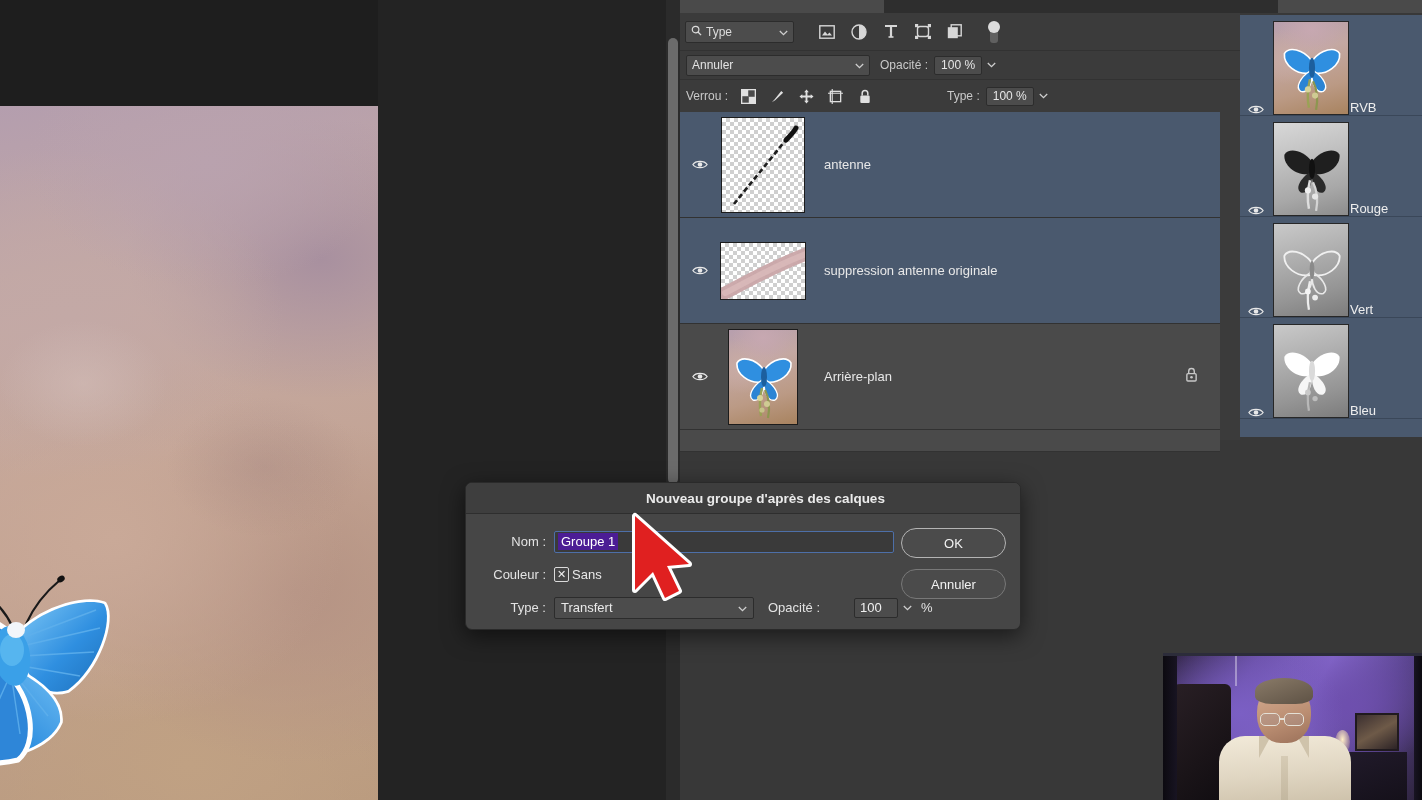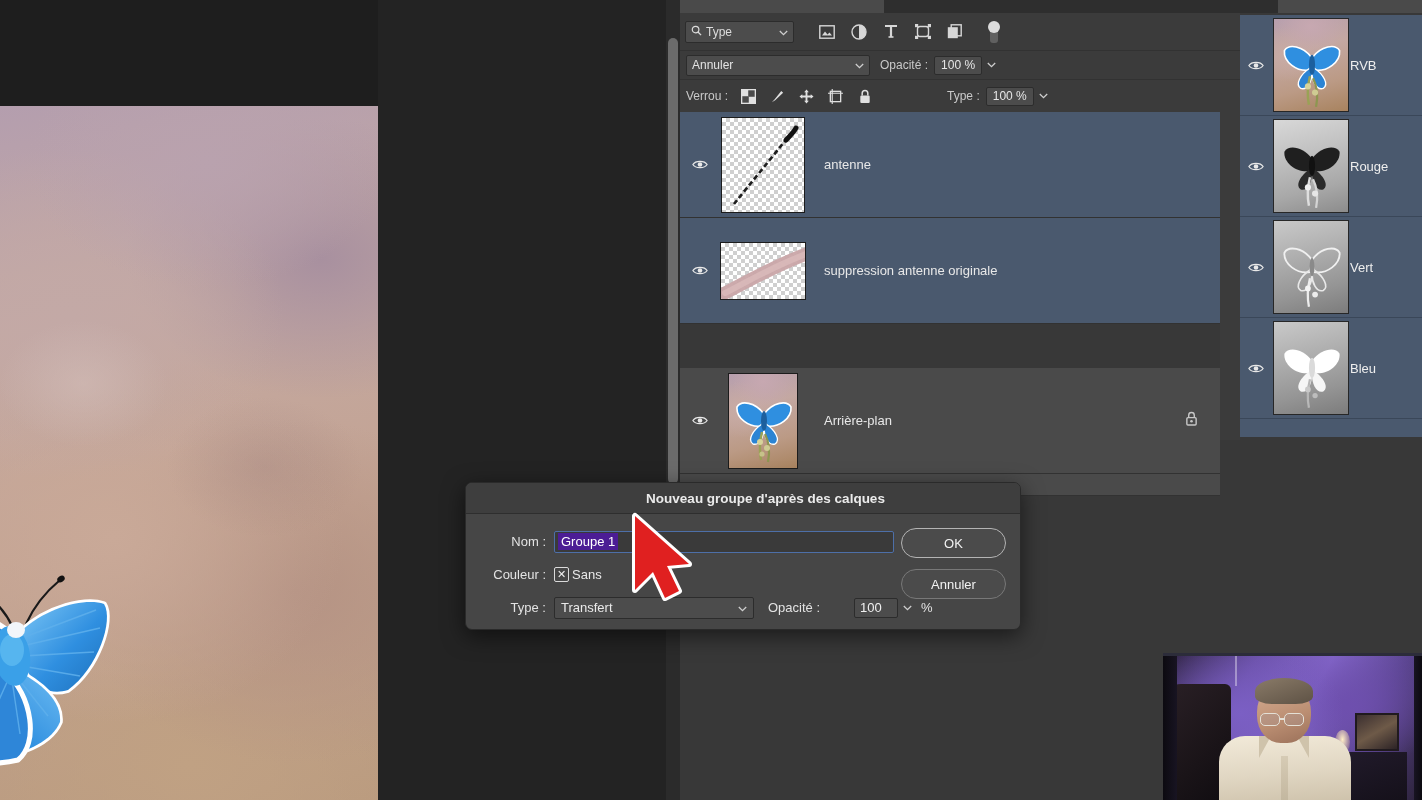--- a/index.html
+++ b/index.html
@@ -109,21 +109,21 @@
   .lock-icons { display: flex; align-items: center; gap: 12px; margin-left: 6px; }
   .lkicon { width: 17px; height: 17px; display: flex; align-items: center;
             justify-content: center; color: #d9d9d9; }
 
   .layer-list { position: absolute; left: 0; top: 112px; width: 540px; }
   .layer-row {
     position: relative; display: flex; align-items: center; height: 106px;
     border-bottom: 1px solid #323232;
   }
   .layer-row.selected { background: #4a596e; }
-  .layer-row.normal { background: #4a4a4a; margin-top: 44px; }
+  .layer-row.normal { background: #4a4a4a; }
   .eye-cell { width: 40px; display: flex; align-items: center; justify-content: center; }
   .thumb-wrap { width: 86px; display: flex; align-items: center; justify-content: center; }
   .thumb {
     border: 1px solid #1c1c1c; background-color: #fff;
     background-image:
       linear-gradient(45deg, #cfcfcf 25%, transparent 25%, transparent 75%, #cfcfcf 75%),
       linear-gradient(45deg, #cfcfcf 25%, transparent 25%, transparent 75%, #cfcfcf 75%);
     background-size: 8px 8px; background-position: 0 0, 4px 4px;
     position: relative; overflow: hidden;
   }
@@ -143,21 +143,21 @@
   .channels-panel {
     position: absolute; left: 1240px; top: 0; width: 182px; height: 800px;
     background: #383838;
   }
   .ch-tabstrip { position: absolute; left: 0; top: 0; width: 182px; height: 13px;
                  background: #2e2e2e; }
   .ch-tab-active { position: absolute; left: 38px; top: 0; width: 144px; height: 13px;
                    background: #4a4a4a; }
   .ch-list { position: absolute; left: 0; top: 15px; width: 182px; }
   .ch-row {
-    display: flex; align-items: center; height: 101px; background: #4a596e;
+    display: flex; align-items: flex-end; height: 101px; background: #4a596e;
     border-bottom: 1px solid #3a4759;
   }
   .ch-eye { width: 32px; display: flex; align-items: center; justify-content: center; }
   .ch-thumb-wrap { width: 78px; display: flex; align-items: center; justify-content: center; }
   .ch-thumb { width: 76px; height: 94px; border: 1px solid #272727; overflow: hidden;
               position: relative; }
   .ch-name { color: #eeeeee; font-size: 13px; }
   .ch-tail { height: 18px; background: #4a596e; }
 
   

